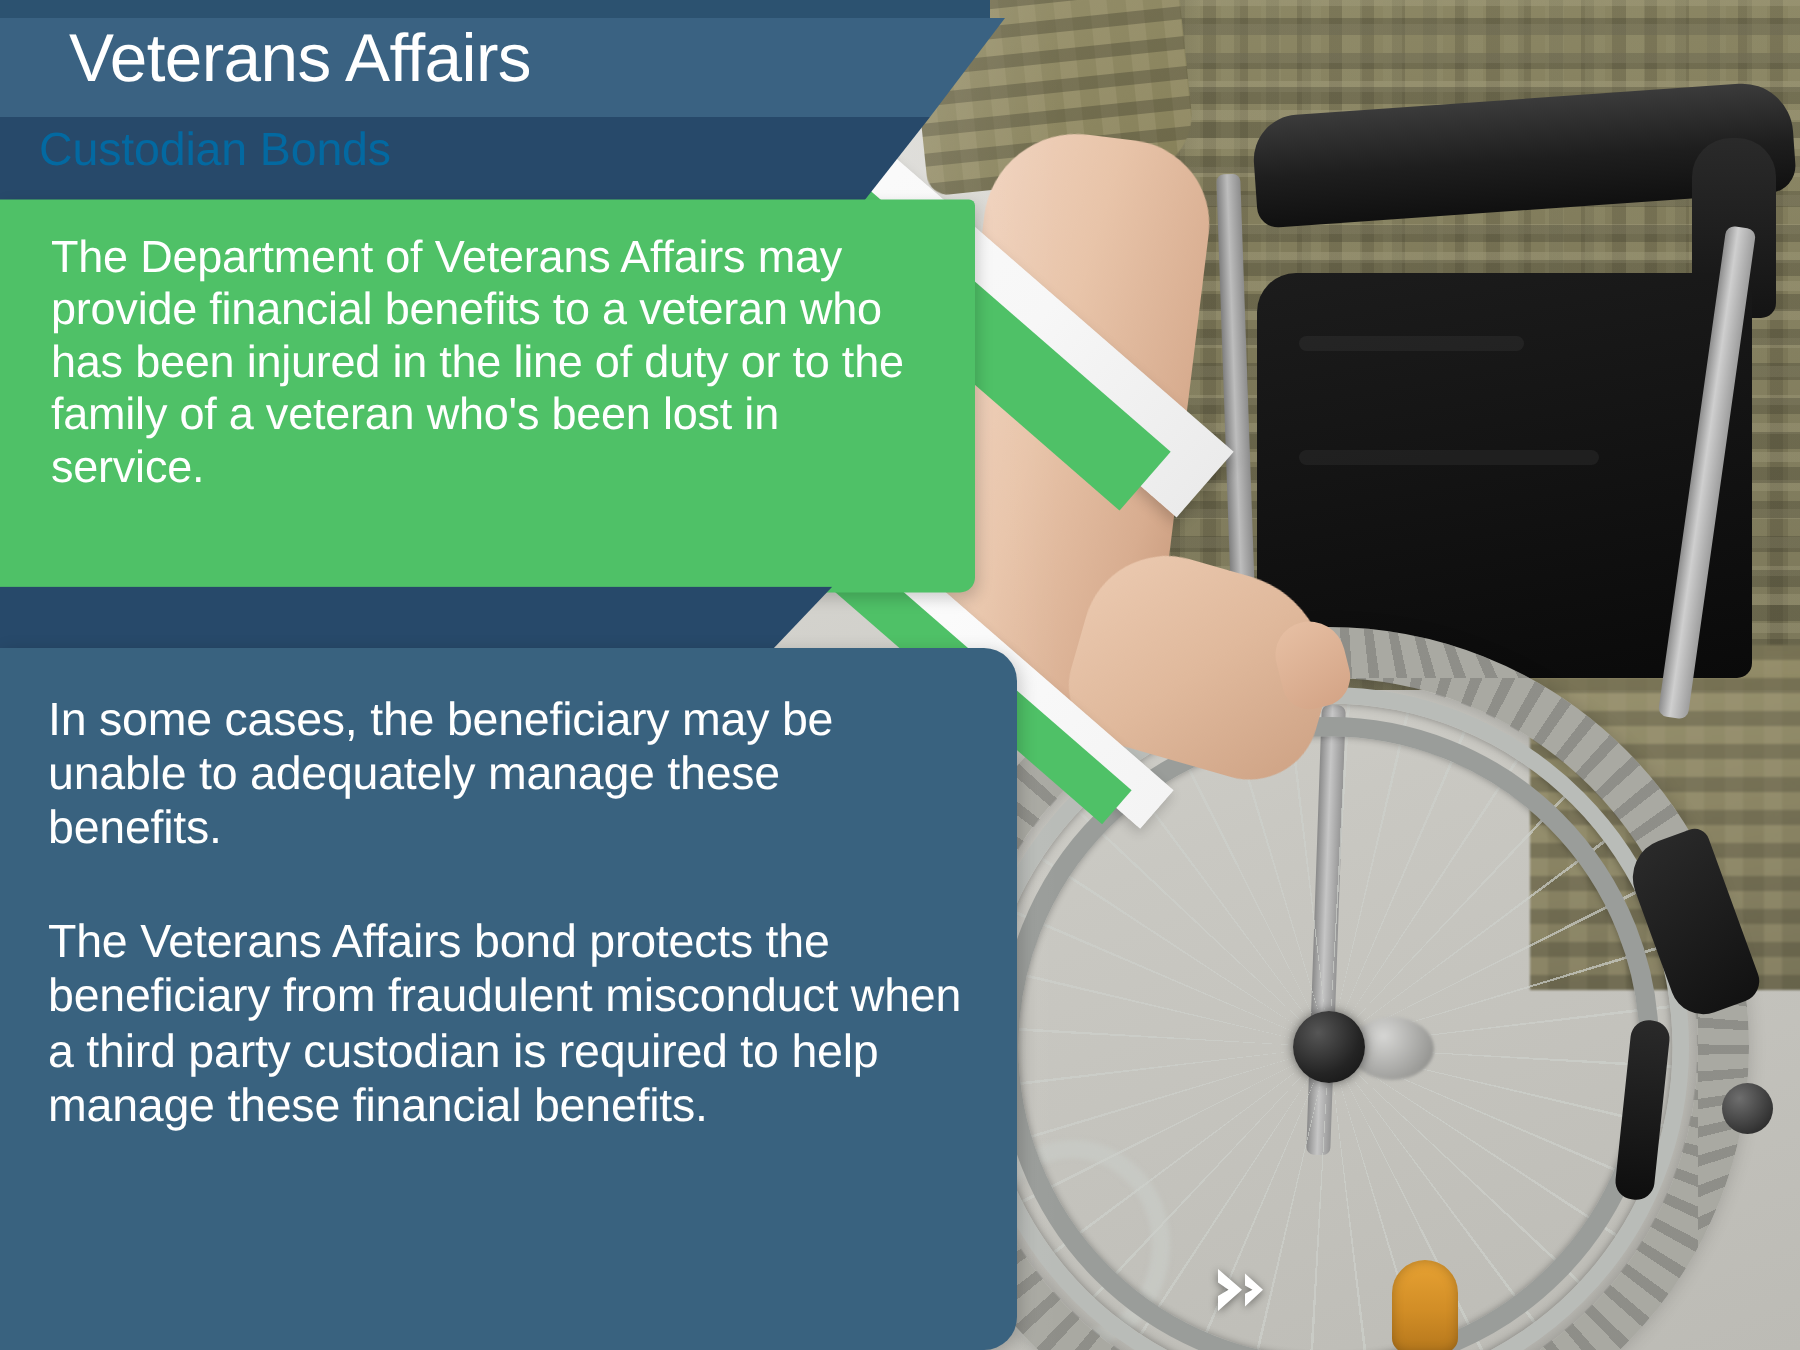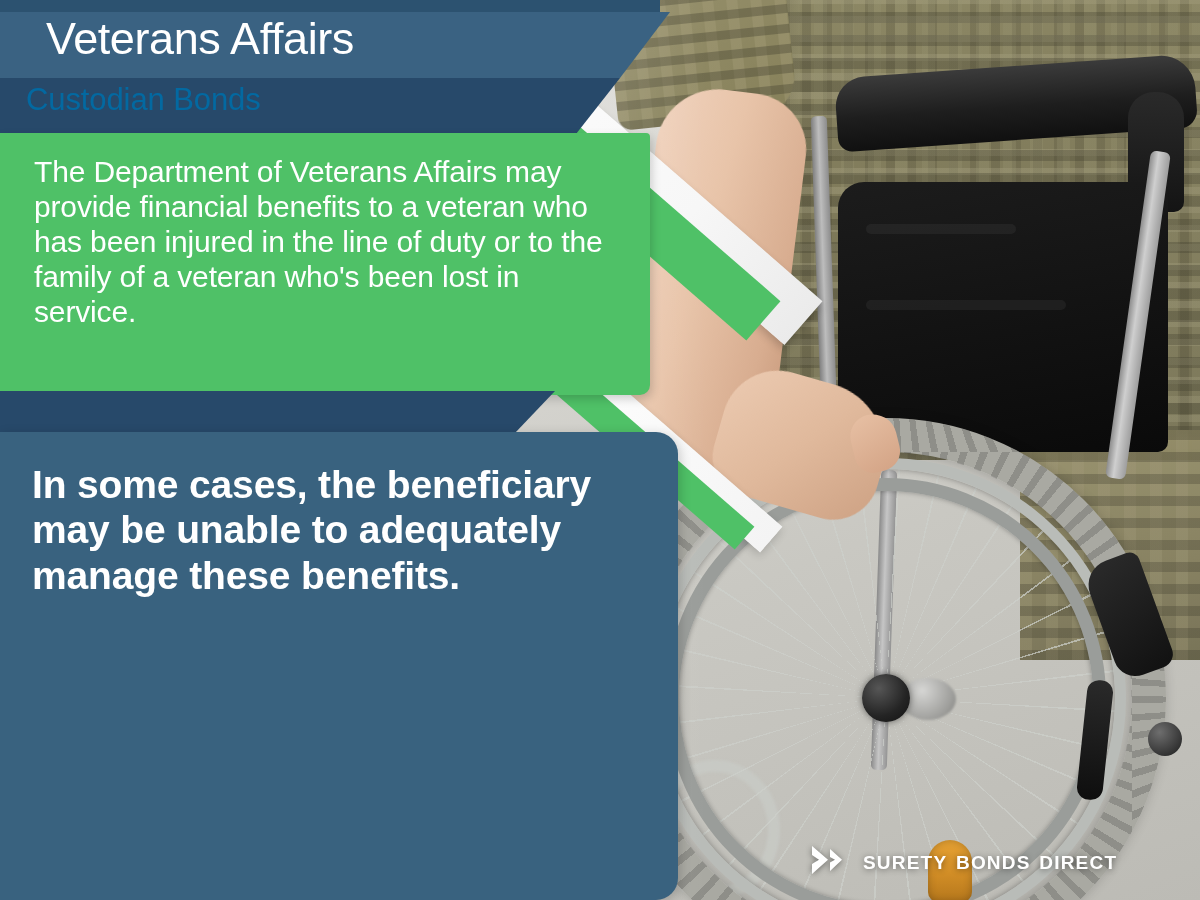--- a/index.html
+++ b/index.html
@@ -356,24 +356,24 @@
     left: 0; top: 432px;
     width: 678px;
     height: 468px;
     background: #39627f;
     border-radius: 0 22px 22px 0;
     box-shadow: 2px 3px 12px rgba(0,0,0,0.2);
     padding: 30px 34px 0 32px;
   }
   .blue-card p {
     margin: 0;
-    font-size: 39px;
+    font-size: 31px;
     line-height: 1.165;
     color: #ffffff;
-    font-weight: 700;
+    font-weight: 400;
     letter-spacing: -0.15px;
   }
   .blue-card p.second { margin-top: 40px; }
 
   
   .logo {
     position: absolute;
     left: 812px; top: 845px;
     display: flex;
     align-items: center;
@@ -439,23 +439,23 @@
   <h2 class="subtitle-text">Custodian Bonds</h2>
 
   <div class="green-card">
     <p>The Department of Veterans Affairs may provide financial benefits to a veteran who has been injured in the line of duty or to the family of a veteran who's been lost in service.</p>
   </div>
 
   <div class="band-under-green"></div>
 
   <div class="blue-card">
     <p class="first">In some cases, the beneficiary may be unable to adequately manage these benefits.</p>
+    <p class="second">The Veterans Affairs bond protects the beneficiary from fraudulent misconduct when a third party custodian is required to help manage these financial benefits.</p>
   </div>
 
   <div class="logo">
     <svg class="logo-mark" viewBox="0 0 38 30" aria-hidden="true">
       <path d="M0 1 L16 14.8 L0 29 L0 19 L7 14.8 L0 10 Z" fill="#ffffff"></path>
       <path d="M18 4 L30 14.8 L18 26 L18 17.5 L23 14.8 L18 12 Z" fill="#ffffff"></path>
     </svg>
-    <span class="logo-text">Surety Bonds Direct</span>
   </div>
 
 </div>
 
 </body></html>

